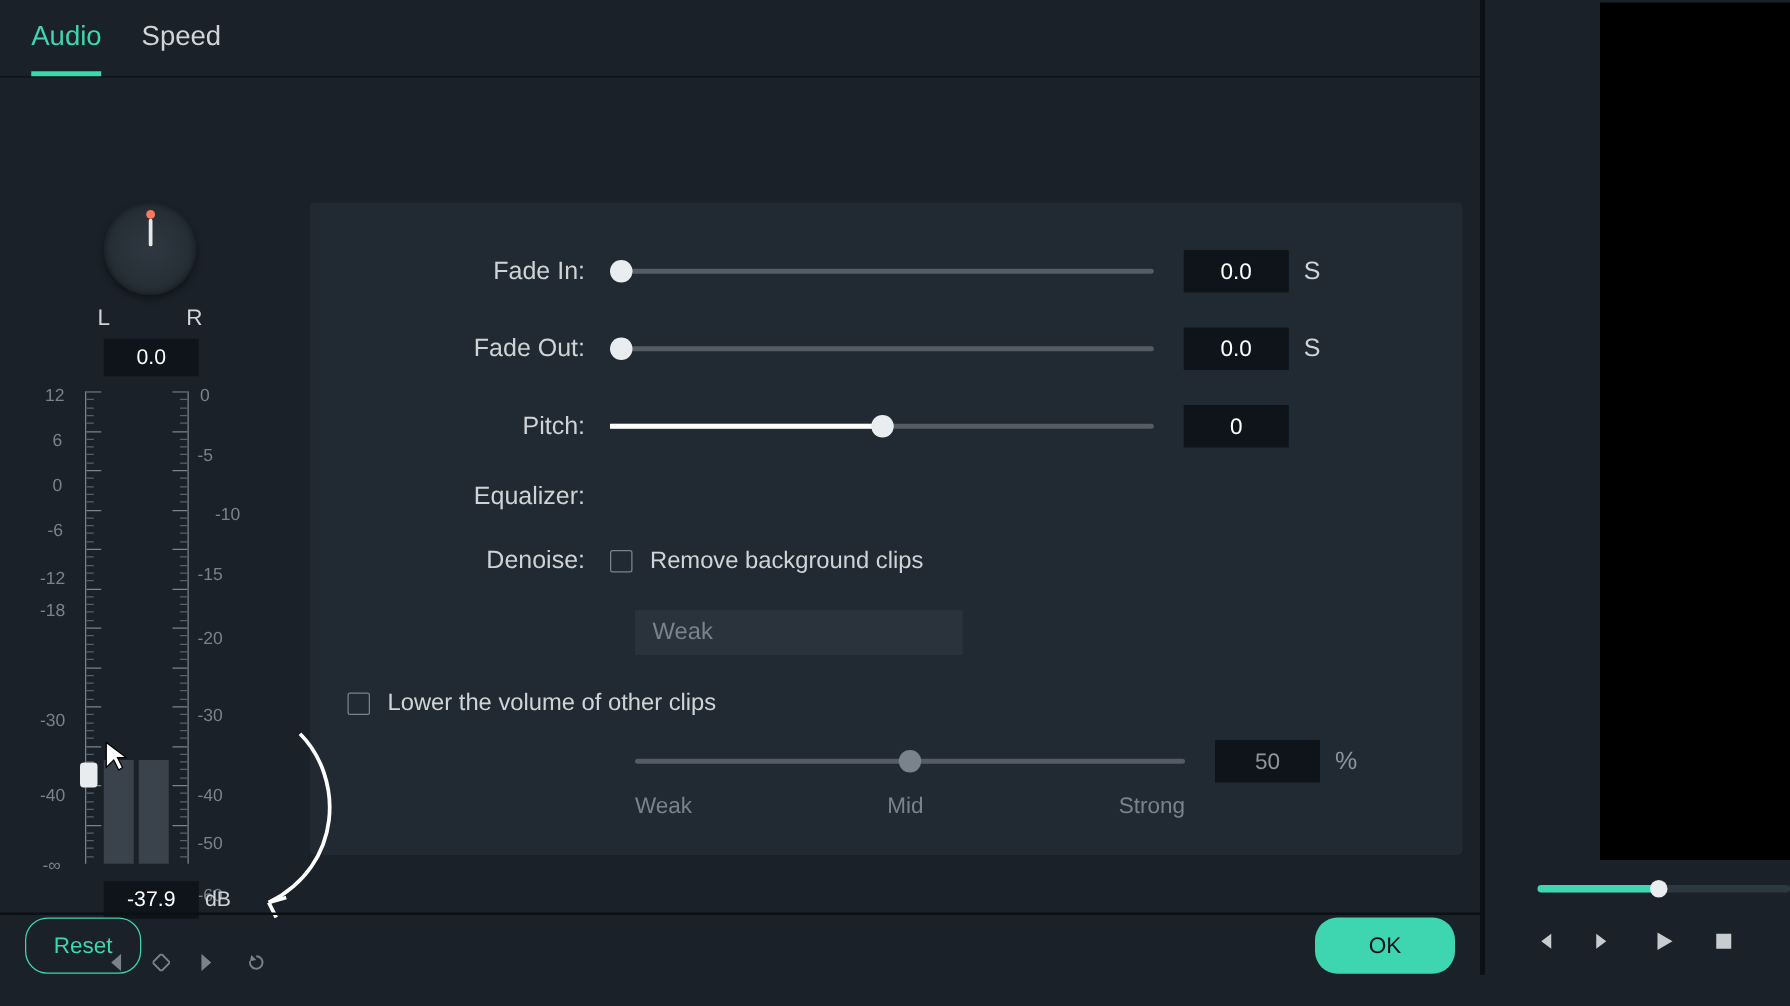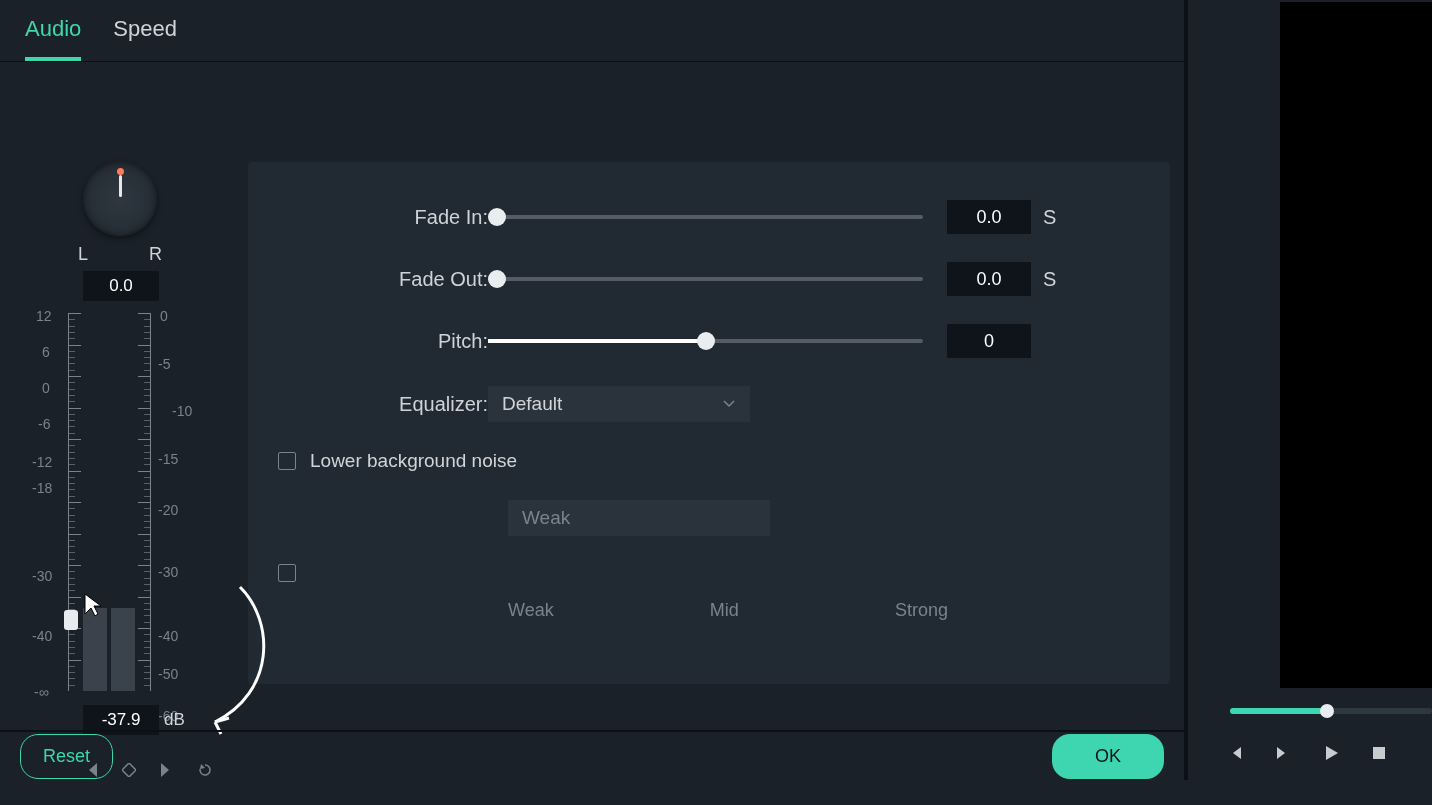--- a/index.html
+++ b/index.html
@@ -171,20 +171,21 @@
     border-radius: 4px;
     padding: 38px 30px;
   }
   .row {
     display: flex; align-items: center;
     margin-bottom: 28px;
   }
   .row-label {
     width: 210px;
     text-align: right;
+    padding-right: 20px;
     font-size: 20px;
     color: #cfd3d7;
   }
   .slider-track {
     position: relative;
     width: 435px; height: 4px;
     background: #555c64;
     border-radius: 2px;
     margin-right: 24px;
   }
@@ -554,45 +555,46 @@
         <div class="row-label">Pitch:</div>
         <div class="slider-track">
           <div class="slider-fill" style="width:50%"></div>
           <div class="slider-thumb" style="left:50%"></div>
         </div>
         <div class="num-input">0</div>
       </div>
 
       <div class="row">
         <div class="row-label">Equalizer:</div>
-        <div class="dropdown">
-          <span>Default</span>
-          <span class="chev">
-            <svg width="14" height="14" viewBox="0 0 14 14">
-                <path d="M2 5l5 5 5-5" fill="none" stroke="currentColor" stroke-width="1.5"></path>
-              </svg>
-          </span>
-        </div>
       </div>
 
       <div class="row">
+        <div class="row-label">Denoise:</div>
         <div class="check-label">
           <div class="checkbox"></div>
-          <span>Lower background noise</span>
+          <span>Remove background clips</span>
         </div>
       </div>
 
       <div class="disabled-level">Weak</div>
 
       <div class="row" style="margin-bottom:18px;">
         <div class="check-label">
           <div class="checkbox"></div>
+          <span>Lower the volume of other clips</span>
         </div>
       </div>
 
+      <div class="ducking-slider-row">
+        <div class="slider-track">
+          <div class="slider-thumb" style="left:50%"></div>
+        </div>
+        <div class="num-input" style="color:#8e969d;">50</div>
+        <div class="unit" style="color:#8e969d;">%</div>
+      </div>
       <div class="ducking-labels">
         <span>Weak</span>
         <span>Mid</span>
         <span>Strong</span>
       </div>
 
     </div>
 
     <svg class="annot" viewBox="0 0 80 160">
       <path d="M35 5 C 70 40, 70 110, 10 140" fill="none" stroke="#fff" stroke-width="3"></path>

